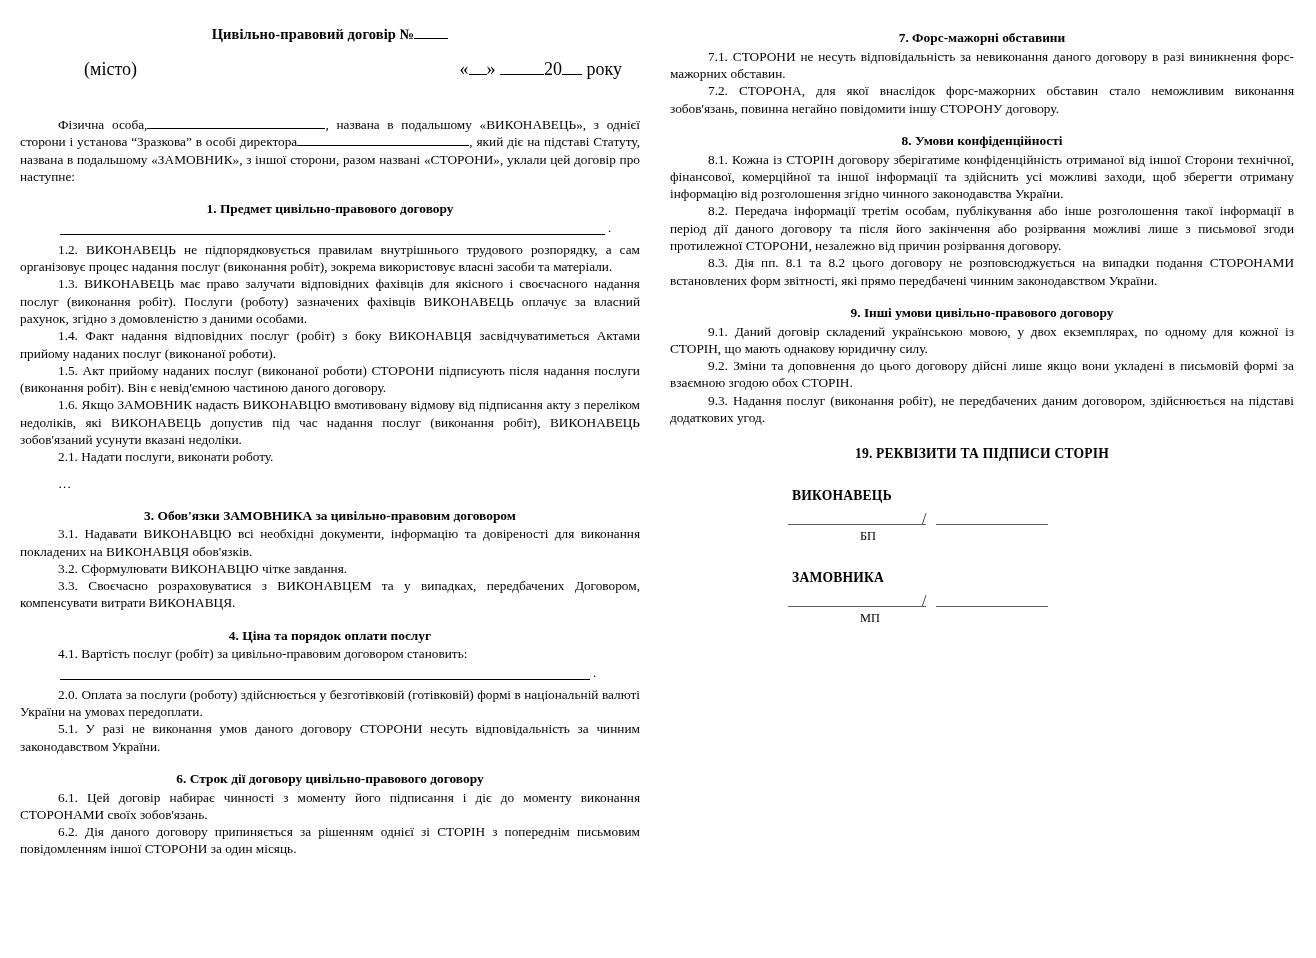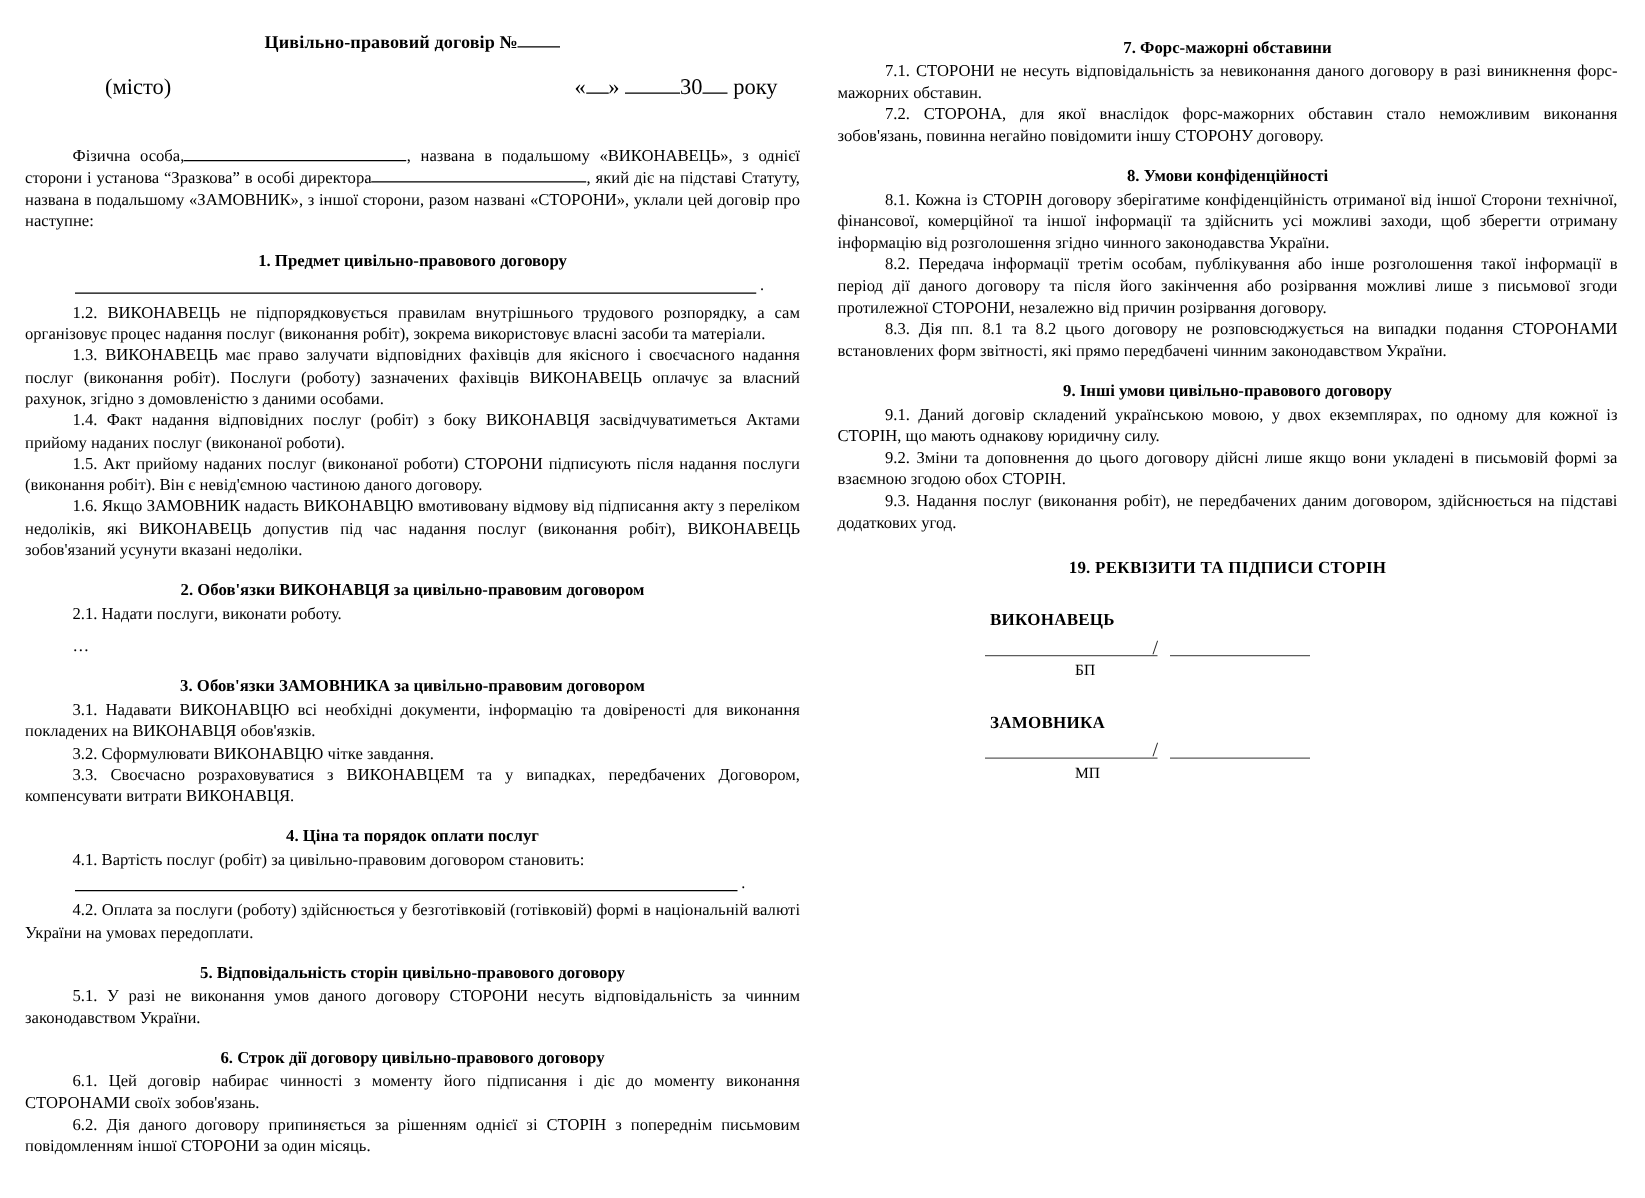--- a/index.html
+++ b/index.html
@@ -177,54 +177,52 @@
 
 <div class="page">
   <div class="columns">
 
     <div class="col col-left">
 
       <h1 class="doc-title"><span>Цивільно-правовий договір №</span><span class="blank-inline bl-num"></span></h1>
 
       <div class="header-row">
         <span class="city-label">(місто)</span>
-        <span class="date-label"><span>«</span><span class="blank-inline bl-day"></span><span>» </span><span class="blank-inline bl-month"></span><span>30</span><span class="blank-inline bl-year"></span><span> року</span></span>
+        <span class="date-label"><span>«</span><span class="blank-inline bl-day"></span><span>» </span><span class="blank-inline bl-month"></span><span>20</span><span class="blank-inline bl-year"></span><span> року</span></span>
       </div>
 
       <p class="para intro"><span>Фізична особа,</span><span class="blank-inline bl-name"></span><span>, названа в подальшому «ВИКОНАВЕЦЬ», з однієї сторони і установа “Зразкова” в особі директора</span><span class="blank-inline bl-dir"></span><span>, який діє на підставі Статуту, названа в подальшому «ЗАМОВНИК», з іншої сторони, разом названі «СТОРОНИ», уклали цей договір про наступне:</span></p>
 
       <h2 class="sec-head">1. Предмет цивільно-правового договору</h2>
       <div class="fill-line fill-wide">
         <span class="rule"></span>
         <span class="dot">.</span>
       </div>
       <p class="para">1.2. ВИКОНАВЕЦЬ не підпорядковується правилам внутрішнього трудового розпорядку, а сам організовує процес надання послуг (виконання робіт), зокрема використовує власні засоби та матеріали.</p>
       <p class="para">1.3. ВИКОНАВЕЦЬ має право залучати відповідних фахівців для якісного і своєчасного надання послуг (виконання робіт). Послуги (роботу) зазначених фахівців ВИКОНАВЕЦЬ оплачує за власний рахунок, згідно з домовленістю з даними особами.</p>
       <p class="para">1.4. Факт надання відповідних послуг (робіт) з боку ВИКОНАВЦЯ засвідчуватиметься Актами прийому наданих послуг (виконаної роботи).</p>
       <p class="para">1.5. Акт прийому наданих послуг (виконаної роботи) СТОРОНИ підписують після надання послуги (виконання робіт). Він є невід'ємною частиною даного договору.</p>
       <p class="para">1.6. Якщо ЗАМОВНИК надасть ВИКОНАВЦЮ вмотивовану відмову від підписання акту з переліком недоліків, які ВИКОНАВЕЦЬ допустив під час надання послуг (виконання робіт), ВИКОНАВЕЦЬ зобов'язаний усунути вказані недоліки.</p>
 
-      <h2 class="sec-head">2. Обов'язки ВИКОНАВЦЯ за цивільно-правовим договором</h2>
       <p class="para">2.1. Надати послуги, виконати роботу.</p>
       <p class="ellipsis-line">…</p>
 
       <h2 class="sec-head">3. Обов'язки ЗАМОВНИКА за цивільно-правовим договором</h2>
       <p class="para">3.1. Надавати ВИКОНАВЦЮ всі необхідні документи, інформацію та довіреності для виконання покладених на ВИКОНАВЦЯ обов'язків.</p>
       <p class="para">3.2. Сформулювати ВИКОНАВЦЮ чітке завдання.</p>
       <p class="para">3.3. Своєчасно розраховуватися з ВИКОНАВЦЕМ та у випадках, передбачених Договором, компенсувати витрати ВИКОНАВЦЯ.</p>
 
       <h2 class="sec-head">4. Ціна та порядок оплати послуг</h2>
       <p class="para">4.1. Вартість послуг (робіт) за цивільно-правовим договором становить:</p>
       <div class="fill-line fill-narrow">
         <span class="rule"></span>
         <span class="dot">.</span>
       </div>
-      <p class="para">4.2. Оплата за послуги (роботу) здійснюється у безготівковій (готівковій) формі в національній валюті України на умовах передоплати.</p>
-
-      <h2 class="sec-head">5. Відповідальність сторін цивільно-правового договору</h2>
+      <p class="para">2.0. Оплата за послуги (роботу) здійснюється у безготівковій (готівковій) формі в національній валюті України на умовах передоплати.</p>
+
       <p class="para">5.1. У разі не виконання умов даного договору СТОРОНИ несуть відповідальність за чинним законодавством України.</p>
 
       <h2 class="sec-head">6. Строк дії договору цивільно-правового договору</h2>
       <p class="para">6.1. Цей договір набирає чинності з моменту його підписання і діє до моменту виконання СТОРОНАМИ своїх зобов'язань.</p>
       <p class="para">6.2. Дія даного договору припиняється за рішенням однієї зі СТОРІН з попереднім письмовим повідомленням іншої СТОРОНИ за один місяць.</p>
 
     </div>
 
     <div class="col col-right">
 

